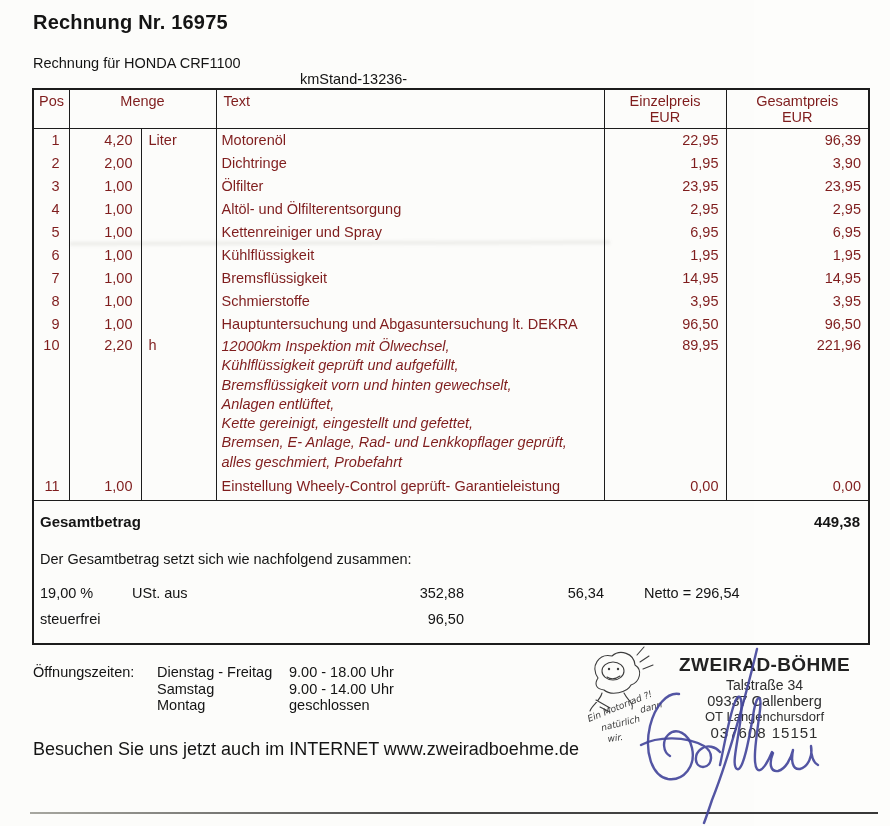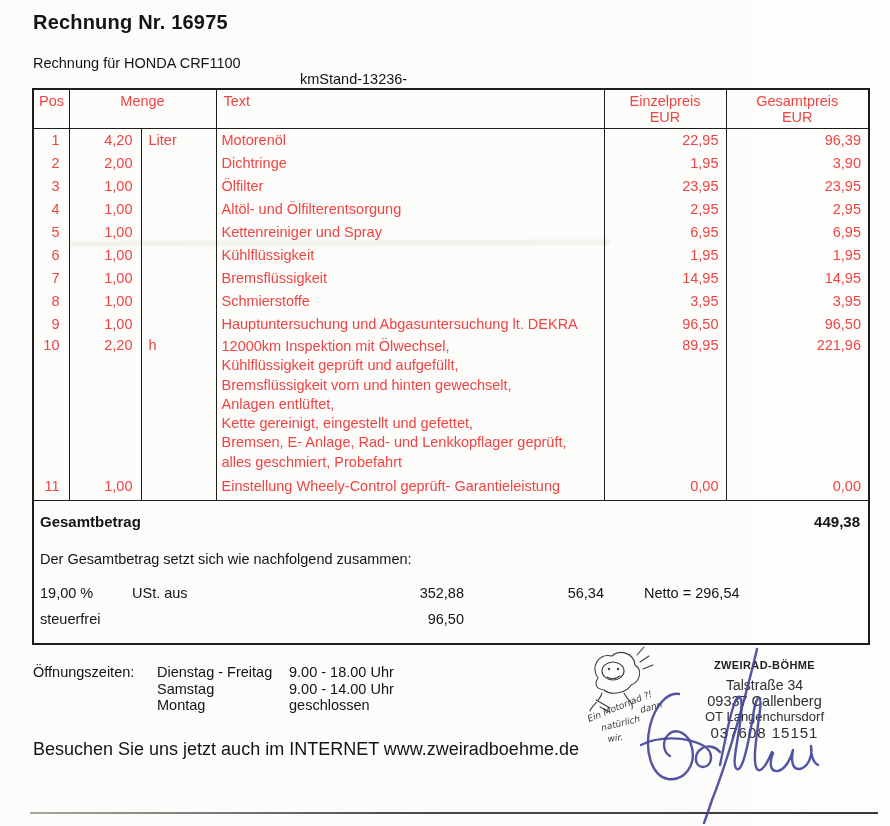--- a/index.html
+++ b/index.html
@@ -5,33 +5,33 @@
   * { margin:0; padding:0; box-sizing:border-box; }
   html,body { width:890px; height:826px; }
   body { background:#fdfdfb; font-family:"Liberation Sans", sans-serif; color:#141414; overflow:hidden; }
   .page { position:relative; width:754px; height:826px; background:#fcfcfa; }
 
   .title { position:absolute; left:33px; top:11px; font-size:20px; font-weight:bold; letter-spacing:.2px; }
   .subline { position:absolute; left:33px; top:55px; width:820px; font-size:14.5px; }
   .subline .odo { position:absolute; left:267px; top:0;margin-top:16px; }
 
   .invoice-box { position:absolute; left:32px; top:88px; width:838px; height:557px; border:2px solid #1c1c1c; }
-  table.items { width:100%; border-collapse:collapse; table-layout:fixed; font-size:14.5px; color:#ef4444; }
+  table.items { width:100%; border-collapse:collapse; table-layout:fixed; font-size:14.5px; color:#7f1d1d; }
   table.items th, table.items td { border-right:1.5px solid #1c1c1c; overflow:hidden; }
   table.items th:last-child, table.items td:last-child { border-right:none; }
   table.items thead tr { height:38px; }
   table.items thead th { border-bottom:1.5px solid #1c1c1c; font-weight:400; vertical-align:top; padding-top:3px; }
   th.h-pos { text-align:left; padding-left:5px; }
   th.h-menge { text-align:center; }
   th.h-text { text-align:left; padding-left:7px; }
   th.h-price { text-align:center; white-space:pre-line; line-height:16px; }
   tr.body-row { height:23px; }
   tr.multi { height:135px; }
   tr.multi td { vertical-align:top; padding-top:2px; }
-  tr.multi td.txt { white-space:pre-line; line-height:19.3px; }
+  tr.multi td.txt { white-space:pre-line; line-height:19.3px;font-style:italic; }
   tr.last { height:28px; }
   tr.last td { border-bottom:1.5px solid #1c1c1c; }
   td.pos { text-align:right; padding-right:9px; }
   td.qty { text-align:right; padding-right:8px; }
   td.unit { padding-left:7px; }
   td.txt { padding-left:5px; }
   td.up, td.tp { text-align:right; padding-right:7px; }
 
   .summary { padding:12px 8px 0 6px; font-size:14.5px; }
   .total-row { display:flex; justify-content:space-between; font-weight:bold; font-size:15px; }
@@ -39,21 +39,21 @@
   .tax-grid { display:grid; grid-template-columns:92px 132px 200px 140px 1fr; margin-top:18px; row-gap:10px; align-items:baseline; }
   .tg-r { text-align:right; }
   .tg-net { padding-left:40px; }
 
   .hours { position:absolute; left:33px; top:664px; display:flex; font-size:14.5px; line-height:16.5px; }
   .hours .hl { width:124px; }
   .hours .hd { width:132px; }
   .internet { position:absolute; left:33px; top:739px; font-size:18px; }
 
   .stamp { position:absolute; left:652px; top:657px; width:225px; text-align:center; color:#2e2e2e; }
-  .stamp .co { font-size:11px; font-weight:bold; letter-spacing:.4px; margin-bottom:4px; color:#222; }
+  .stamp .co { font-size:19px; font-weight:bold; letter-spacing:.4px; margin-bottom:4px; color:#222; }
   .stamp div { line-height:16px; }
   .st-street { font-size:14px; }
   .st-city { font-size:14.5px; }
   .st-district { font-size:13px; }
   .st-phone { font-size:15px; letter-spacing:1px; }
 
   .rule { position:absolute; left:30px; top:812px; width:848px; height:1.5px;
           background:linear-gradient(90deg,#a7a7a0,#4a4a4a 45%,#383838); }
   .streak { position:absolute; left:70px; top:241px; width:540px; height:4px;
             background:rgba(110,110,100,.10); filter:blur(1.5px); transform:rotate(-.15deg); }

